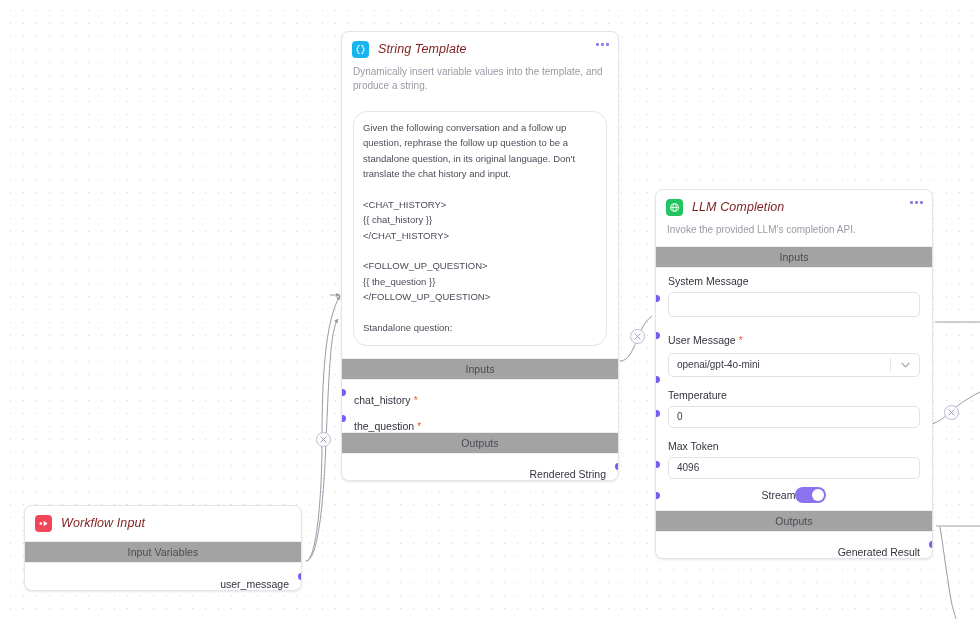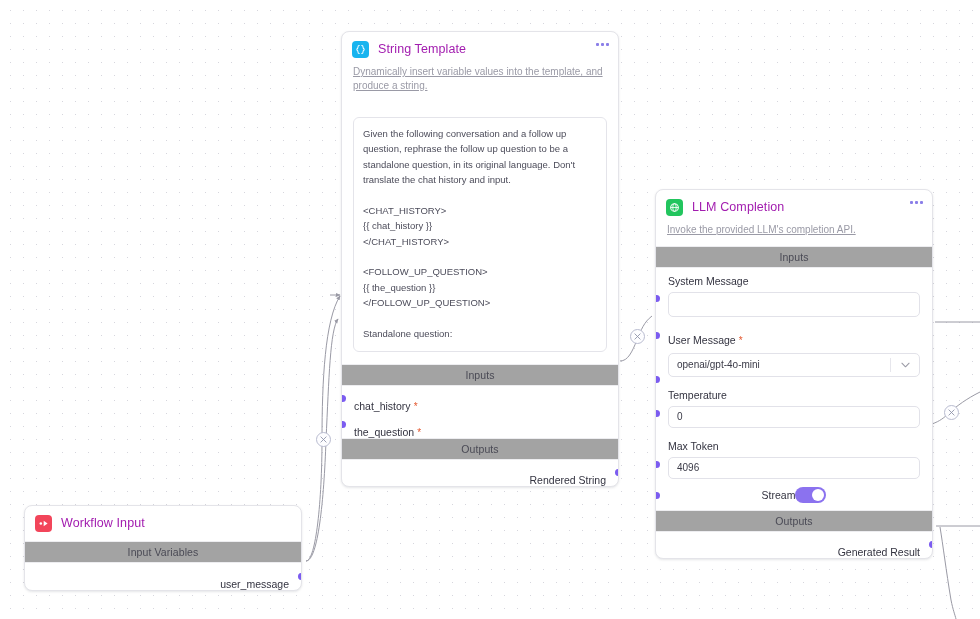--- a/index.html
+++ b/index.html
@@ -55,24 +55,25 @@
     border-radius: 4px;
     flex: 0 0 auto;
     display: flex;
     align-items: center;
     justify-content: center;
     margin-right: 9px;
   }
   .node-icon svg { display: block; }
   .node-title {
     font-size: 12.5px;
-    color: #a21caf;
+    color: #7f1d1d;
     font-weight: 400;
     letter-spacing: 0.1px;
     line-height: 1.1;
+    font-style: italic;
   }
   .node-menu {
     position: absolute;
     right: 9px;
     top: 11px;
     display: flex;
     gap: 2px;
     cursor: pointer;
   }
   .node-menu i {
@@ -80,21 +81,20 @@
     width: 3px; height: 3px;
     background: #8b7fe8;
     border-radius: 1px;
   }
 
   .node-desc {
     font-size: 10px;
     color: #9a9aa6;
     line-height: 1.35;
     padding: 0 11px 9px 11px;
-    text-decoration: underline;
   }
 
   .section-bar {
     background: #a3a3a3;
     border-top: 1px solid #ededf0;
     border-bottom: 1px solid #ededf0;
     text-align: center;
     font-size: 10.5px;
     color: #4a4a55;
     padding: 4px 0 4px 0;
@@ -121,23 +121,23 @@
     padding: 0 12px;
     height: 23px;
   }
   .port-row.right { justify-content: flex-end; }
   .req { color: #e4572e; margin-left: 3px; font-size: 10px; }
 
   
   #node-string-template { left: 341px; top: 31px; width: 278px; }
 
   .template-box {
-    margin: 16px 11px 12px 11px;
+    margin: 10px 11px 12px 11px;
     border: 1px solid #e4e4ea;
-    border-radius: 6px;
+    border-radius: 14px;
     padding: 8px 24px 10px 9px;
     font-size: 9.5px;
     line-height: 1.62;
     color: #4c4c5a;
     white-space: pre-wrap;
     min-height: 160px;
     background: #fff;
   }
 
   

